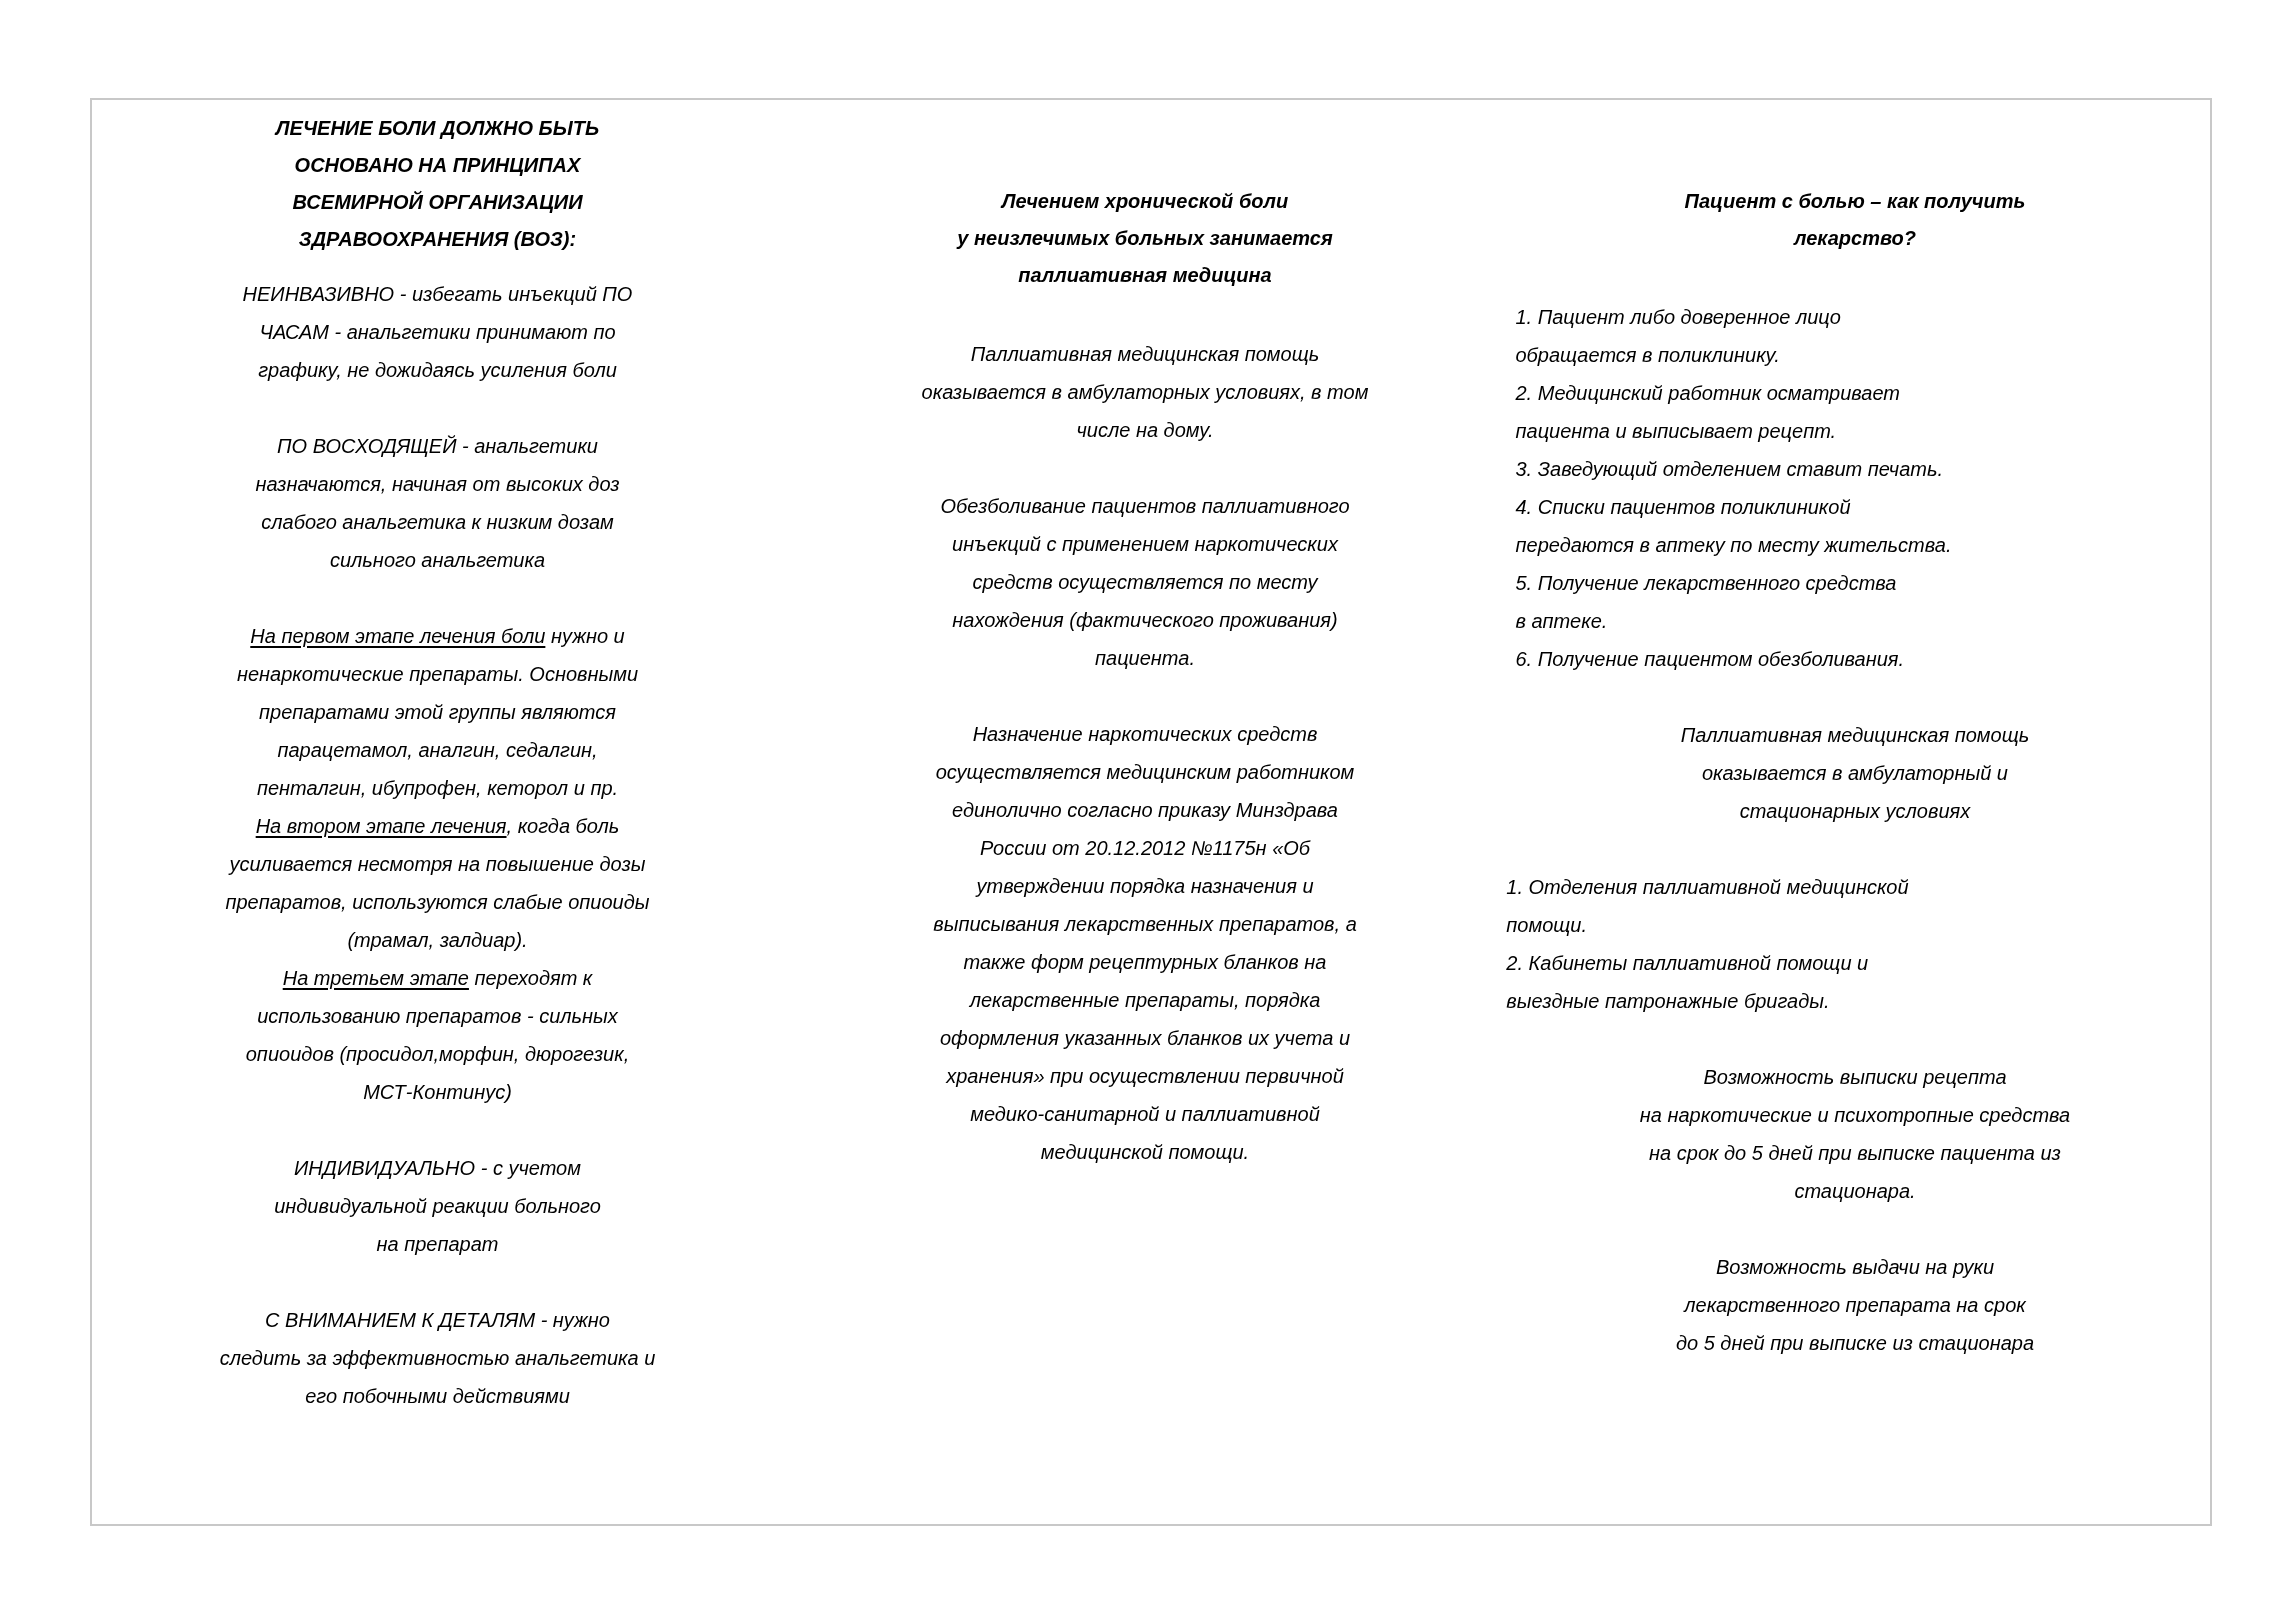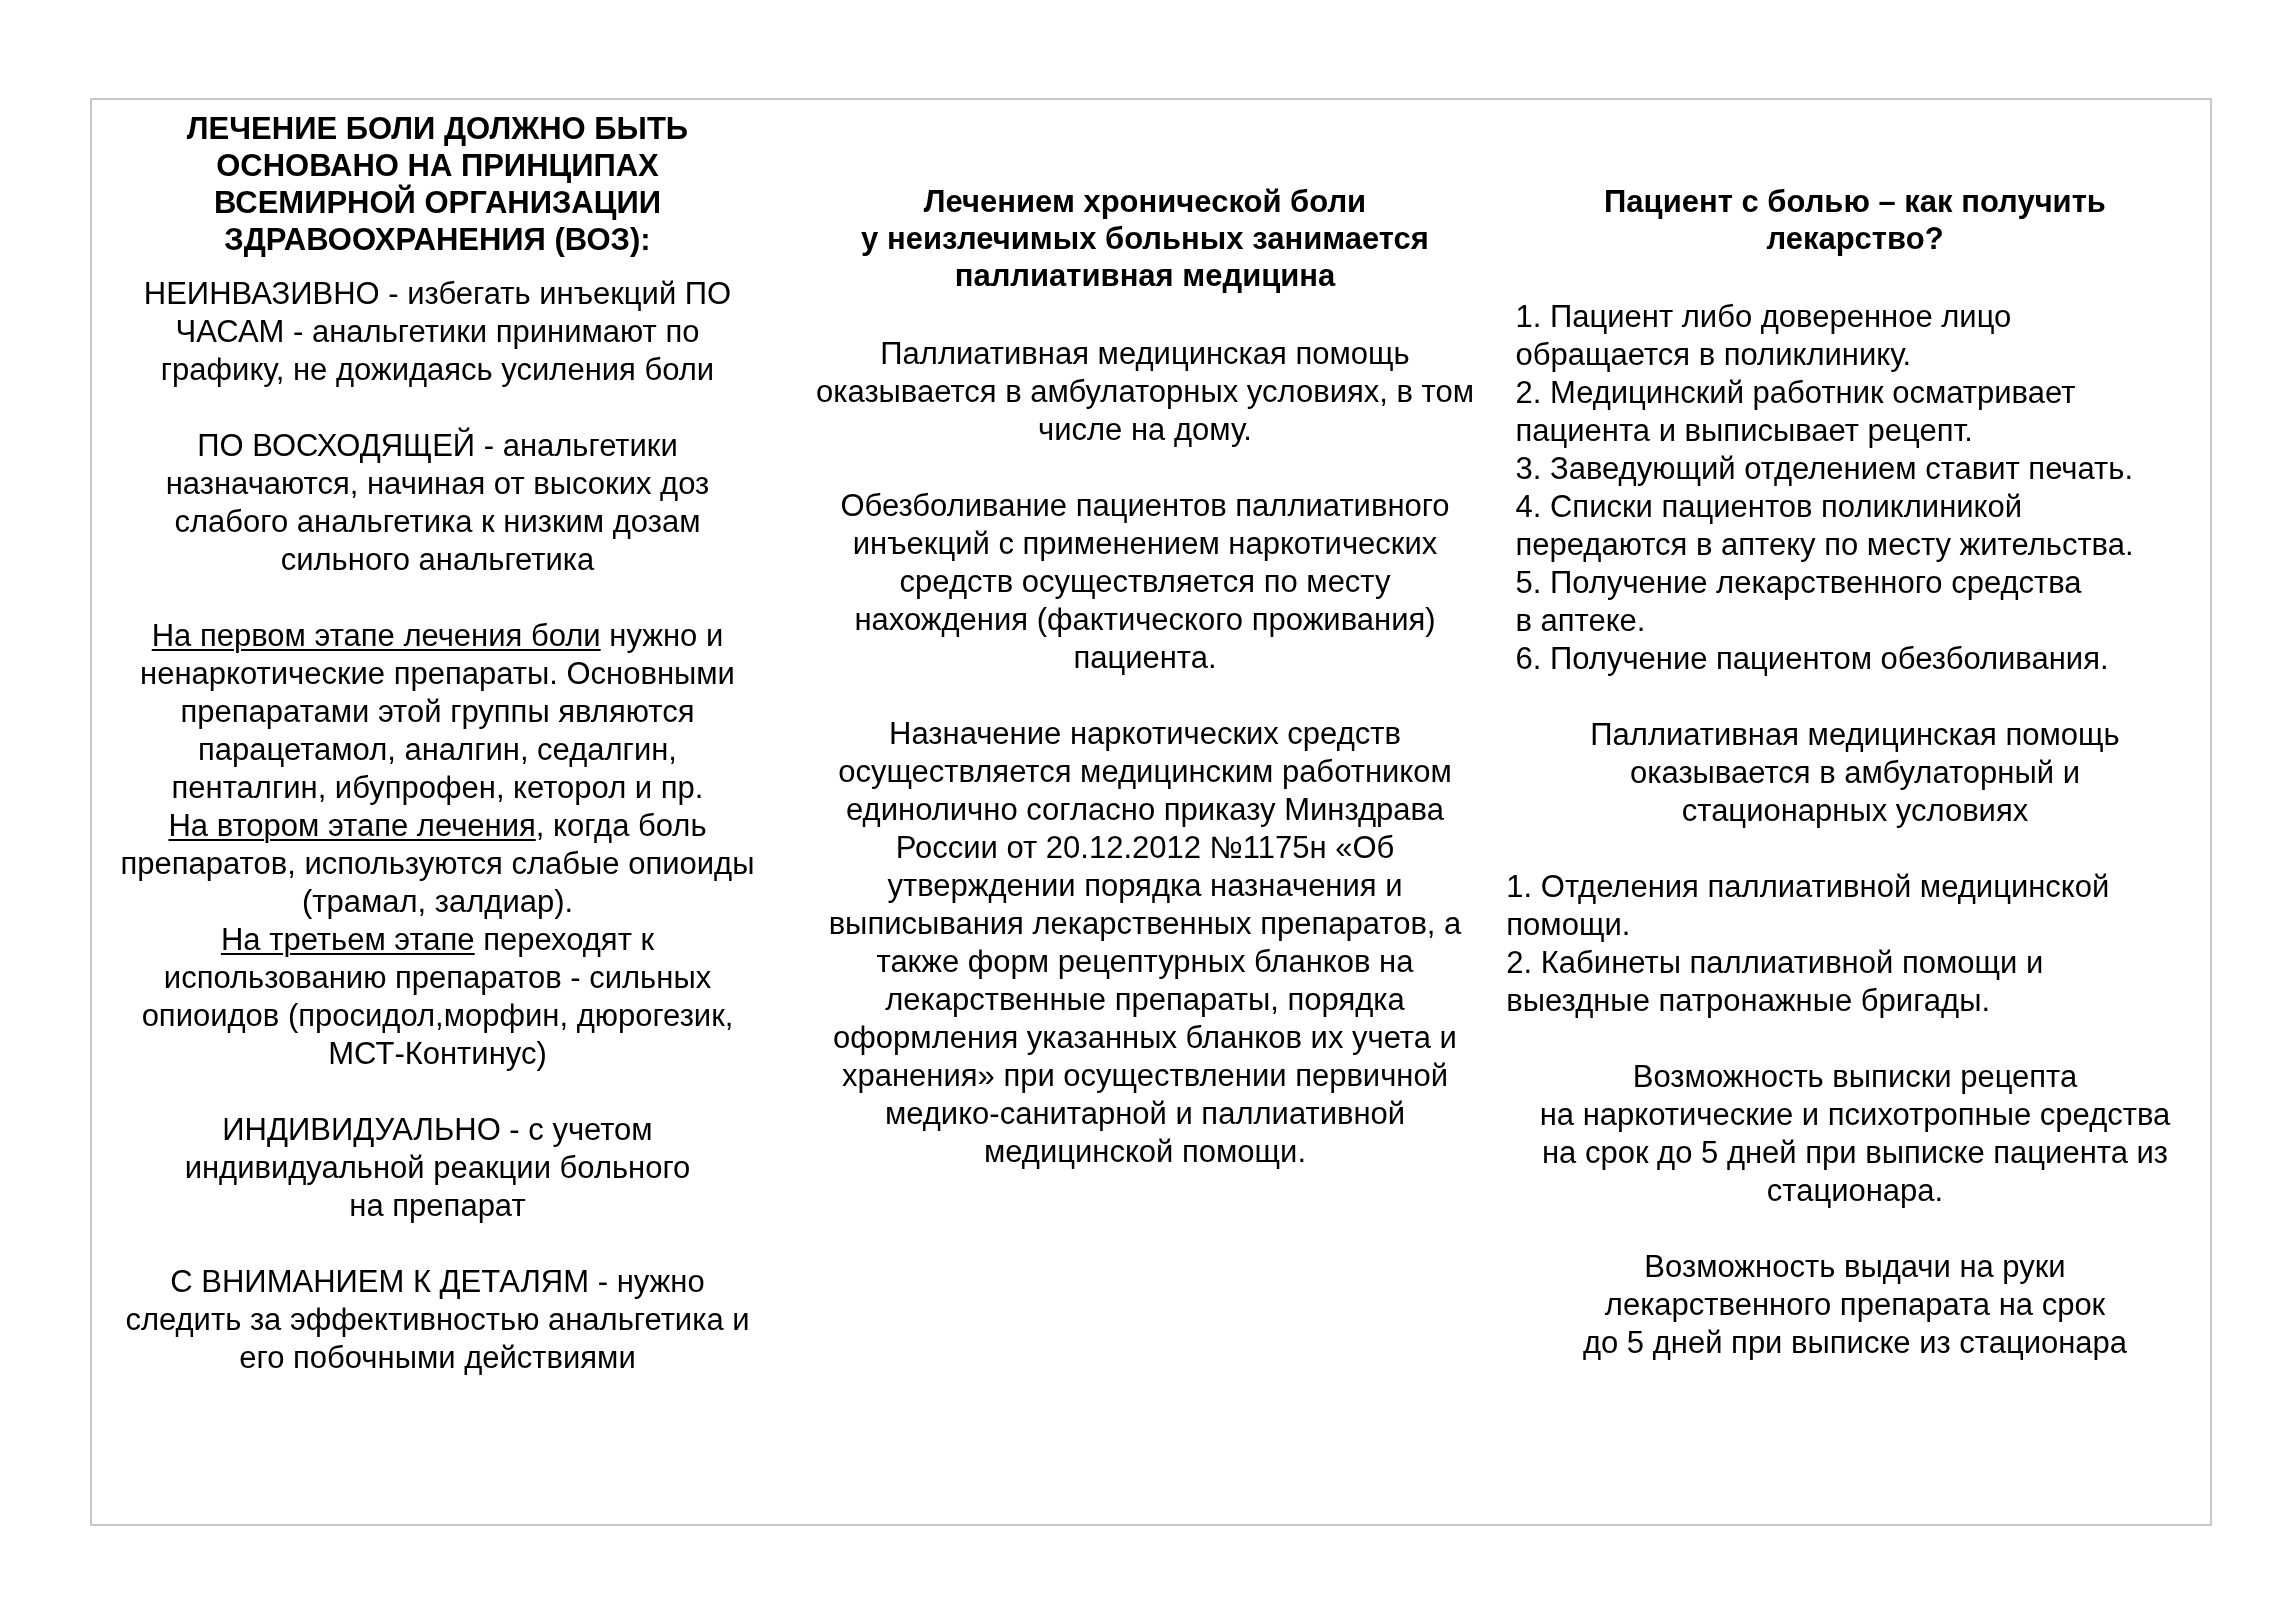--- a/index.html
+++ b/index.html
@@ -19,23 +19,24 @@
     position: absolute;
     left: 90px;
     top: 98px;
     width: 2118px;
     height: 1424px;
     border: 2px solid #c8c8c8;
     background: #ffffff;
   }
   .col {
     position: absolute;
-    font-size: 31px;
+    font-size: 20px;
     line-height: 38px;
     white-space: nowrap;
+    font-style: italic;
   }
   .col .line {
     display: block;
     height: 38px;
   }
   .col .blank {
     display: block;
     height: 38px;
   }
   .center { text-align: center; }
@@ -86,20 +87,21 @@
   </div>
   <span class="blank"></span>
 
   <div>
     <span class="line"><span class="u">На первом этапе лечения боли</span><span> нужно и</span></span>
     <span class="line">ненаркотические препараты. Основными</span>
     <span class="line">препаратами этой группы являются</span>
     <span class="line">парацетамол, аналгин, седалгин,</span>
     <span class="line">пенталгин, ибупрофен, кеторол и пр.</span>
     <span class="line"><span class="u">На втором этапе лечения</span><span>, когда боль</span></span>
+    <span class="line">усиливается несмотря на повышение дозы</span>
     <span class="line">препаратов, используются слабые опиоиды</span>
     <span class="line">(трамал, залдиар).</span>
     <span class="line"><span class="u">На третьем этапе</span><span> переходят к</span></span>
     <span class="line">использованию препаратов - сильных</span>
     <span class="line">опиоидов (просидол,морфин, дюрогезик,</span>
     <span class="line">МСТ-Континус)</span>
   </div>
   <span class="blank"></span>
 
   <div>

